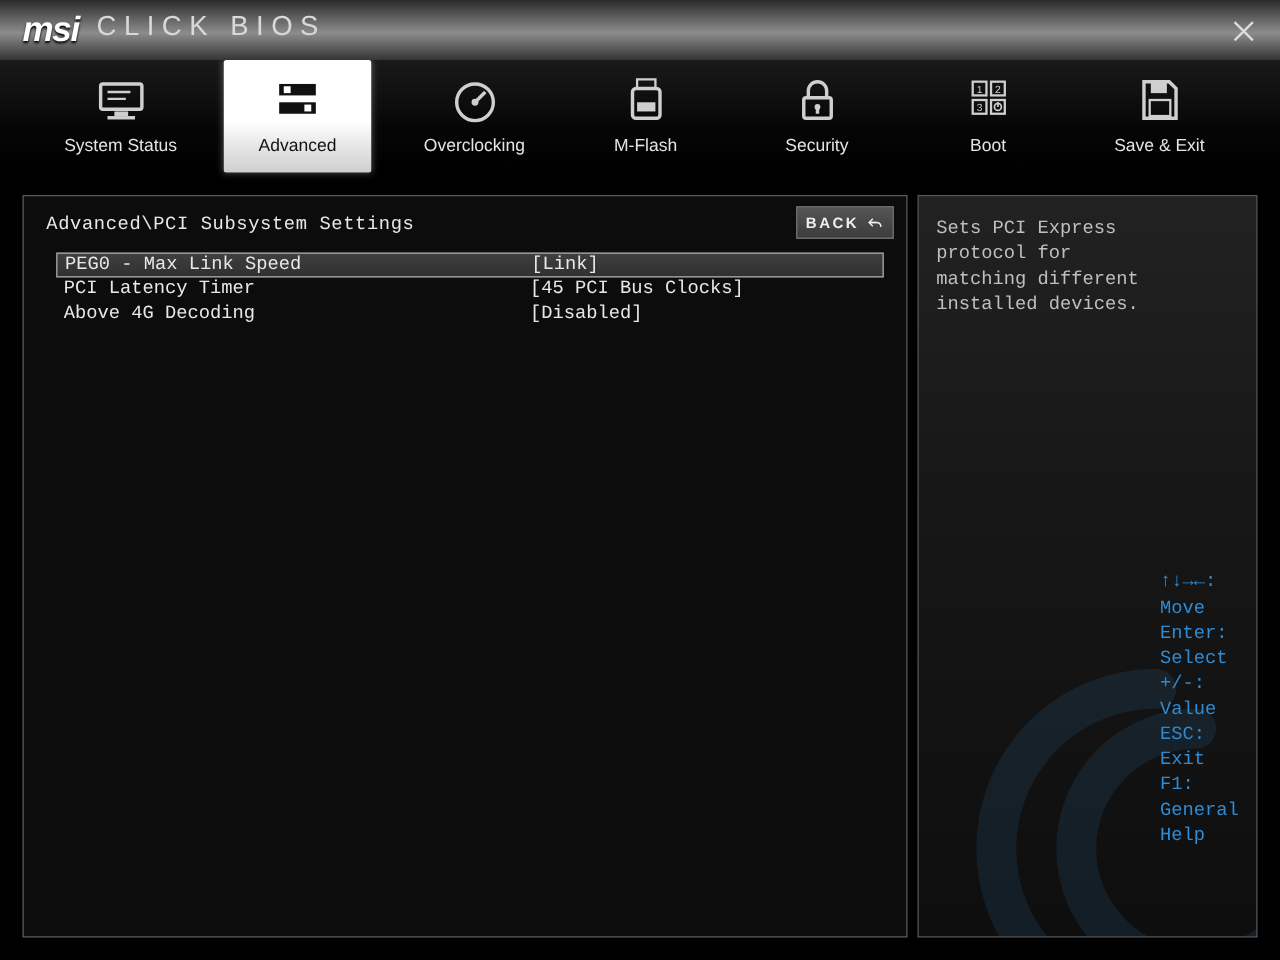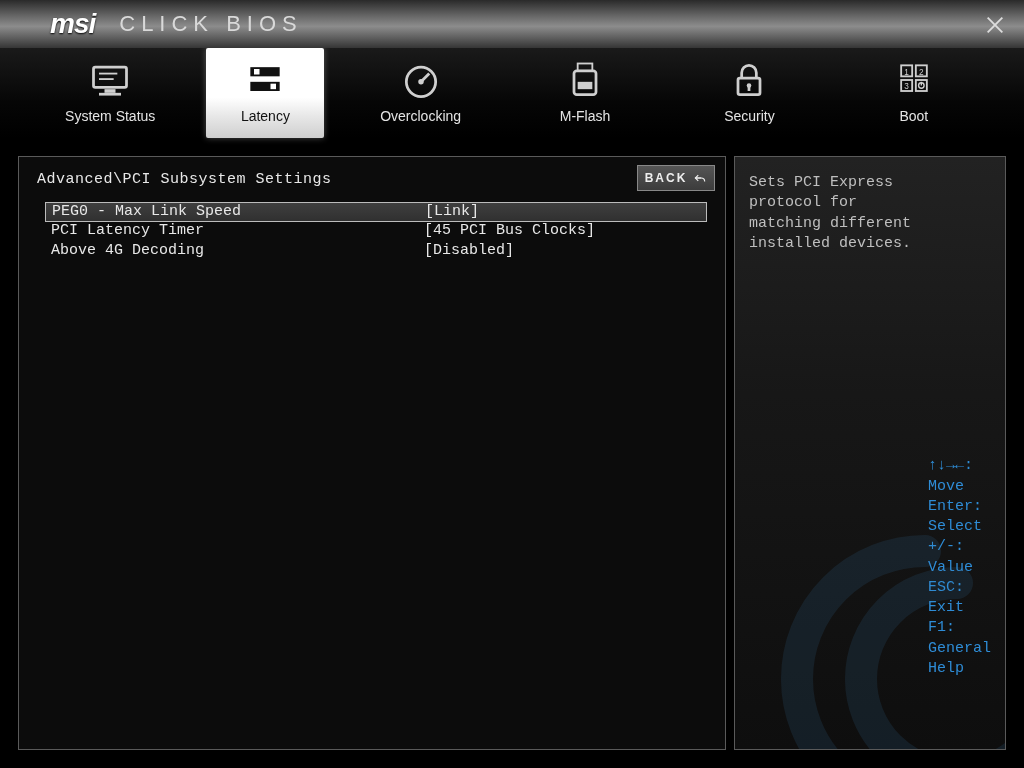--- a/index.html
+++ b/index.html
@@ -10,23 +10,22 @@
     position: relative;
     width: 100%;
     height: 48px;
     background: linear-gradient(to bottom, #2a2a2a 0%, #6a6a6a 35%, #8c8c8c 55%, #353535 100%);
     display: flex;
     align-items: center;
     padding-left: 18px;
   }
   .logo {
     display: flex;
-    align-items: center;
-    gap: 24px;
-    margin-left: 32px;
+    align-items: flex-start;
+    gap: 14px;
   }
   .logo-msi {
     font-family: Arial, sans-serif;
     font-style: italic;
     font-weight: 900;
     font-size: 28px;
     color: #fff;
     letter-spacing: -1px;
     text-shadow: 0 1px 2px #000;
   }
@@ -206,21 +205,21 @@
 
   <div class="tab active">
     <span class="icon">
       <svg viewBox="0 0 48 48">
           <rect x="8" y="10" width="32" height="10" fill="currentColor"></rect>
           <rect x="8" y="26" width="32" height="10" fill="currentColor"></rect>
           <rect x="12" y="12" width="6" height="6" fill="#fff"></rect>
           <rect x="30" y="28" width="6" height="6" fill="#fff"></rect>
         </svg>
     </span>
-    <span class="label">Latency</span>
+    <span class="label">Advanced</span>
   </div>
 
   <div class="tab">
     <span class="icon">
       <svg viewBox="0 0 48 48">
           <circle cx="24" cy="26" r="16" fill="none" stroke="currentColor" stroke-width="3"></circle>
           <line x1="24" y1="26" x2="33" y2="17" stroke="currentColor" stroke-width="3"></line>
           <circle cx="24" cy="26" r="3" fill="currentColor"></circle>
         </svg>
     </span>
@@ -260,20 +259,30 @@
         <rect x="10" y="24" width="12" height="12" fill="none" stroke="currentColor" stroke-width="2"></rect>
           <text x="16" y="34" font-size="9" text-anchor="middle" fill="currentColor" font-family="Arial">3</text>
         <rect x="26" y="24" width="12" height="12" fill="none" stroke="currentColor" stroke-width="2"></rect>
           <circle cx="32" cy="30" r="3" fill="none" stroke="currentColor" stroke-width="1.5"></circle>
           <line x1="32" y1="26" x2="32" y2="30" stroke="currentColor" stroke-width="1.5"></line>
       </svg>
     </span>
     <span class="label">Boot</span>
   </div>
 
+  <div class="tab">
+    <span class="icon">
+      <svg viewBox="0 0 48 48">
+          <path d="M10 8h22l6 6v26H10z" fill="none" stroke="currentColor" stroke-width="3"></path>
+          <rect x="16" y="8" width="14" height="10" fill="currentColor"></rect>
+          <rect x="15" y="24" width="18" height="14" fill="none" stroke="currentColor" stroke-width="2"></rect>
+        </svg>
+    </span>
+    <span class="label">Save &amp; Exit</span>
+  </div>
 
 </div>
 
 <div class="body">
 
   <div class="panel-left">
 
     <div class="back-btn">
       <span>BACK</span>
       <svg viewBox="0 0 24 24">

